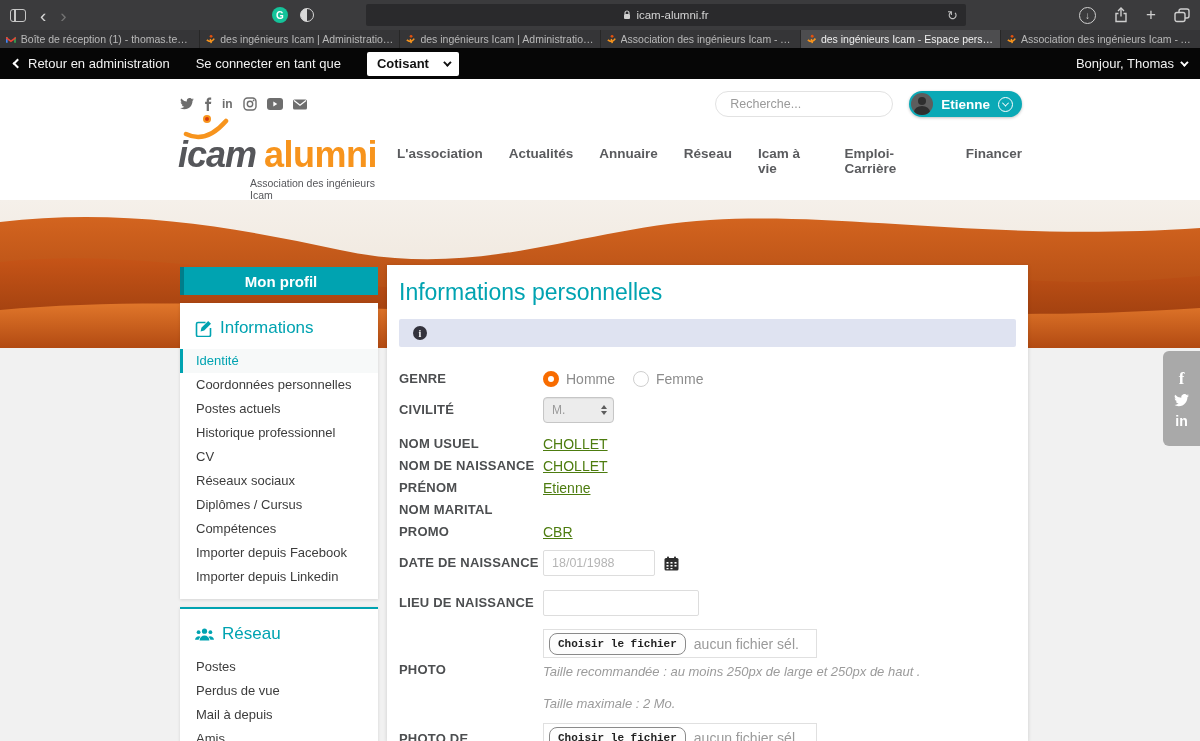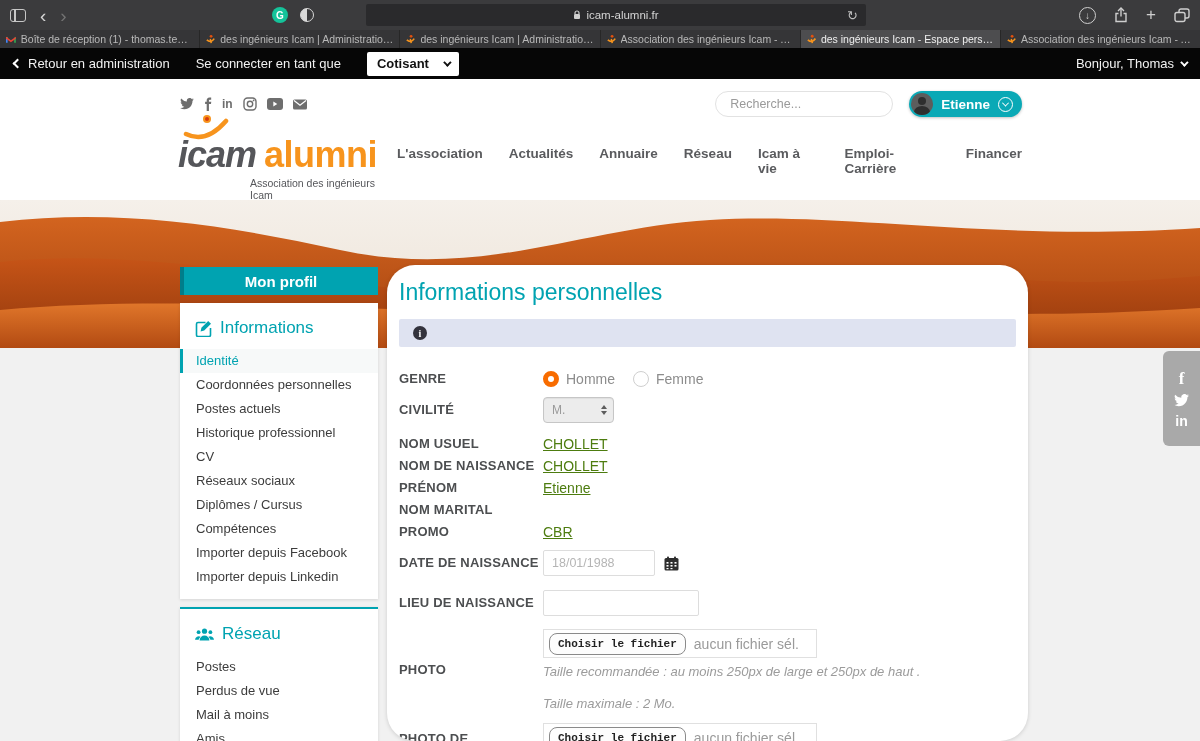--- a/index.html
+++ b/index.html
@@ -10,21 +10,21 @@
   
   .chrome { height:30px; background:#3b3b3d; display:flex; align-items:center; padding:0 10px; }
   .chrome .win-icons { display:flex; align-items:center; gap:14px; width:290px; }
   .sidebar-glyph { width:16px; height:13px; border:1.5px solid #c7c7c7; border-radius:3px; position:relative; }
   .sidebar-glyph::after { content:""; position:absolute; left:3px; top:0; bottom:0; width:1.5px; background:#c7c7c7; }
   .nav-arrow { font-size:19px; line-height:1; color:#d6d6d6; font-weight:400; }
   .nav-arrow.fwd { color:#737373; }
   .ext-grammarly { width:16px; height:16px; border-radius:50%; background:#15c39a; color:#fff; font-size:10px; font-weight:700; display:flex; align-items:center; justify-content:center; }
   .ext-shield { width:14px; height:14px; border:1.5px solid #d9d9d9; border-radius:50%; background:linear-gradient(90deg,#d9d9d9 50%,transparent 50%); }
   .chrome-center { flex:1; display:flex; align-items:center; gap:12px; justify-content:flex-start; margin-left:-28px; }
-  .url-bar { width:500px; height:22px; margin-left:40px; background:#2a2a2c; border-radius:2px; display:flex; align-items:center; justify-content:center; position:relative; color:#d4d4d4; font-size:11.5px; gap:5px; }
+  .url-bar { width:600px; height:22px; margin-left:40px; background:#2a2a2c; border-radius:2px; display:flex; align-items:center; justify-content:center; position:relative; color:#d4d4d4; font-size:11.5px; gap:5px; }
   .url-reload { position:absolute; right:8px; color:#bdbdbd; font-size:13px; }
   .chrome-right { display:flex; align-items:center; gap:18px; margin-left:auto; color:#cfcfcf; }
   .dl-circle { width:17px; height:17px; border:1.5px solid #cfcfcf; border-radius:50%; display:flex; align-items:center; justify-content:center; font-size:10px; color:#cfcfcf; }
   .plus-glyph { font-size:17px; color:#cfcfcf; }
 
   
   .tabbar { height:18px; background:#333335; display:flex; }
   .tab { flex:1; display:flex; align-items:center; justify-content:center; gap:5px; font-size:10.5px; color:#b9b9b9; border-right:1px solid #272727; overflow:hidden; white-space:nowrap; padding:0 6px; background:#353537; }
   .tab:last-child { border-right:none; }
   .tab.active { background:#4d4d4f; color:#efefef; }
@@ -74,21 +74,21 @@
   
   .sidebar { position:absolute; left:180px; top:267px; width:198px; z-index:5; }
   .profile-bar { height:28px; background:#00a3b1; border-left:4px solid #007d8a; color:#fff; font-size:15px; font-weight:700; display:flex; align-items:center; justify-content:center; }
   .side-card { background:#fff; margin-top:8px; box-shadow:0 1px 3px rgba(0,0,0,.12); padding-bottom:10px; }
   .side-card.second { border-top:2px solid #00a3b1; }
   .side-head { display:flex; align-items:center; gap:8px; padding:15px 15px 11px; color:#00a3b1; font-size:17px; font-weight:500; }
   .side-item { padding:6px 16px 6px 16px; font-size:13px; color:#3c3c3c; line-height:12px; height:24px; display:flex; align-items:center; cursor:pointer; }
   .side-item.active { background:#f7f9f9; color:#00a3b1; border-left:3px solid #00a3b1; padding-left:13px; }
 
   
-  .maincard { position:absolute; left:387px; top:265px; width:641px; height:476px; background:#fff; box-shadow:0 1px 4px rgba(0,0,0,.15); z-index:4; overflow:hidden;border-radius:28px; }
+  .maincard { position:absolute; left:387px; top:265px; width:641px; height:476px; background:#fff; box-shadow:0 1px 4px rgba(0,0,0,.15); z-index:4; overflow:hidden; }
   .mc-title { padding:14px 12px 9px; font-size:23px; color:#00a3b1; font-weight:400; }
   .notice { margin:4px 12px 0; height:28px; background:#dfe3f1; border-radius:2px; display:flex; align-items:center; gap:11px; padding:0 14px; }
   .notice .i-ico { width:14px; height:14px; border-radius:50%; background:#33333d; color:#fff; font-size:10px; font-weight:700; display:flex; align-items:center; justify-content:center; font-family:"Liberation Serif",serif; flex:none; }
   .notice .n-text { font-size:12px; font-weight:700; color:#3a3a3a; }
   .form { padding:0 12px; }
   .frow { display:flex; align-items:center; }
   .flabel { width:144px; flex:none; font-size:13px; font-weight:600; color:#4c4e50; letter-spacing:.2px; line-height:16px; }
   .fval { font-size:14px; color:#4d7c0f;text-decoration:underline; }
   .radio { width:16px; height:16px; border-radius:50%; border:1.5px solid #cfcfcf; background:#fff; flex:none; }
   .radio.sel { border:5px solid #f86c00; }
@@ -348,21 +348,21 @@
               <circle cx="3.6" cy="5.2" r="1.9"></circle>
               <path d="M0 12.8a3.8 3.8 0 015.6-3.1 6 6 0 00-2 3.1z"></path>
               <circle cx="15.4" cy="5.2" r="1.9"></circle>
               <path d="M19 12.8a3.8 3.8 0 00-5.6-3.1 6 6 0 012 3.1z"></path>
             </g>
           </svg>
         <span>Réseau</span>
       </div>
       <div class="side-item">Postes</div>
       <div class="side-item">Perdus de vue</div>
-      <div class="side-item">Mail à moins</div>
+      <div class="side-item">Mail à depuis</div>
       <div class="side-item">Amis</div>
     </div>
   </aside>
 
   <main class="maincard">
     <h1 class="mc-title">Informations personnelles</h1>
     <div class="notice">
       <span class="i-ico">i</span>
     </div>
 

